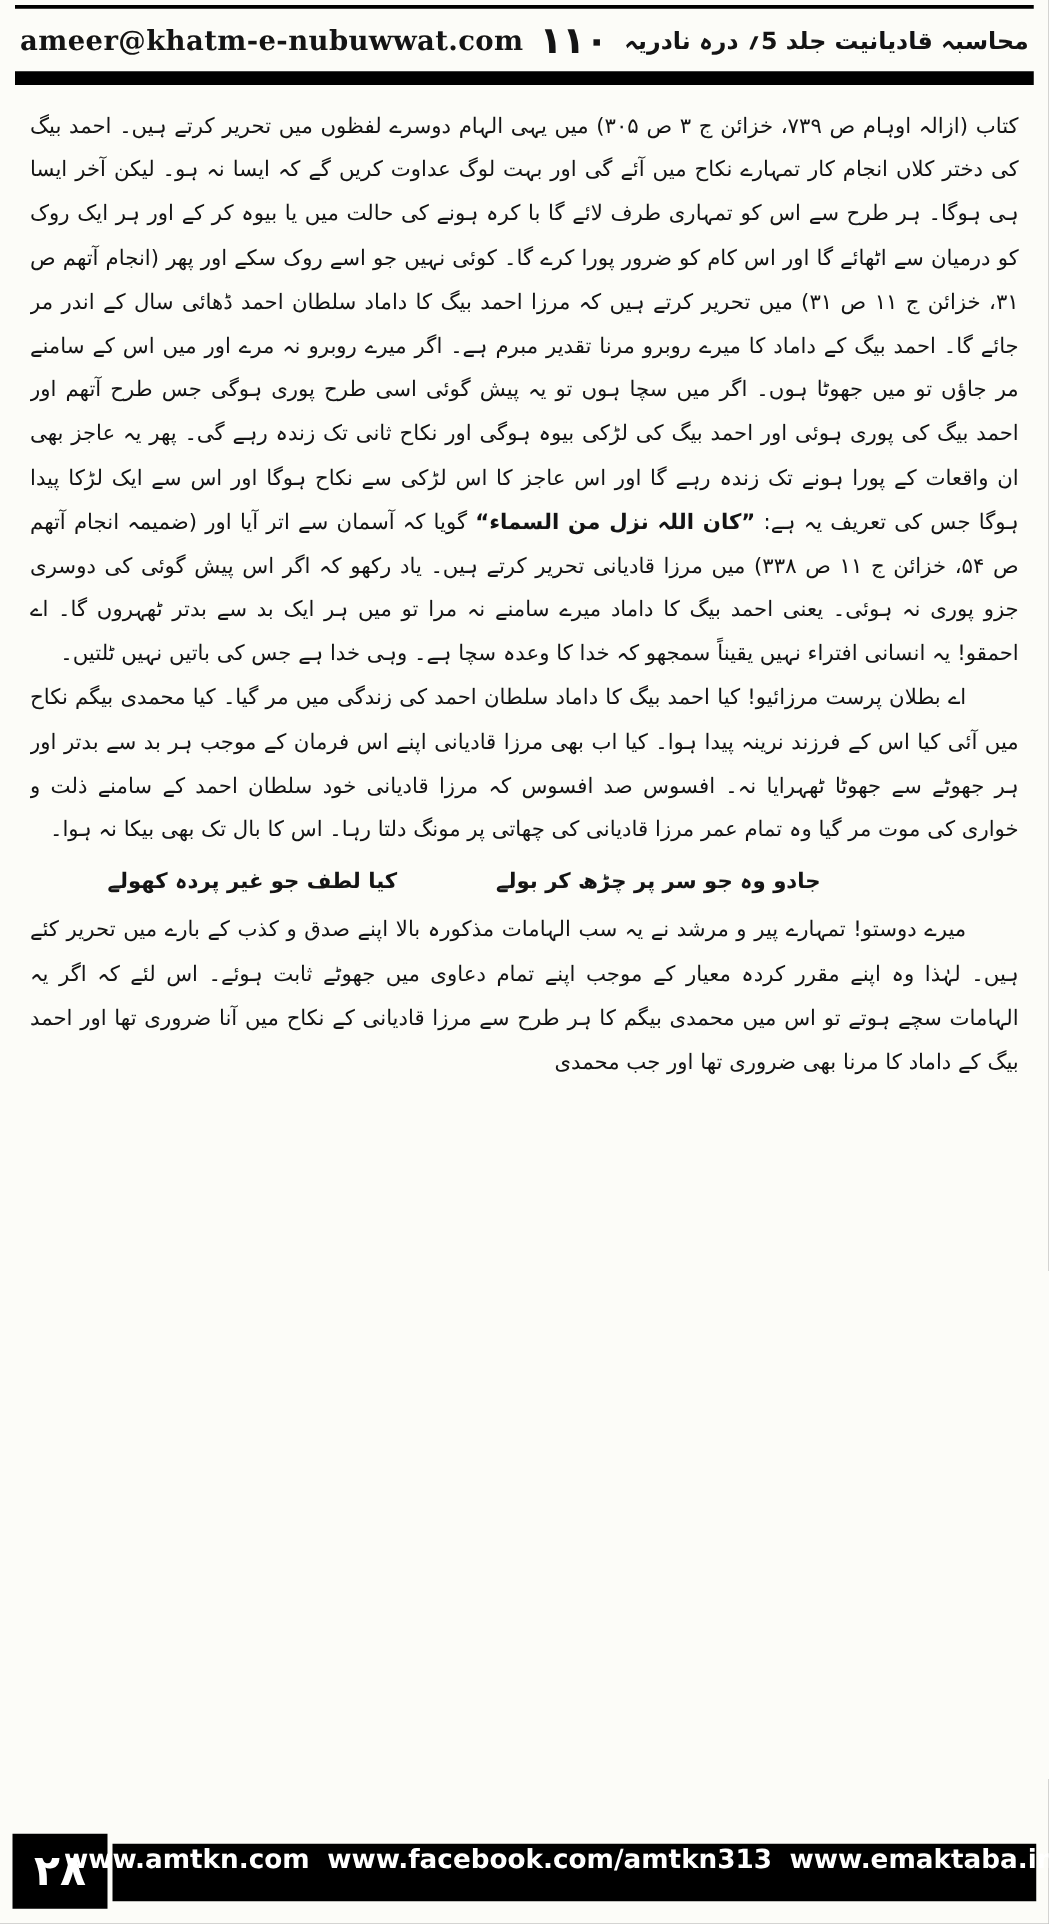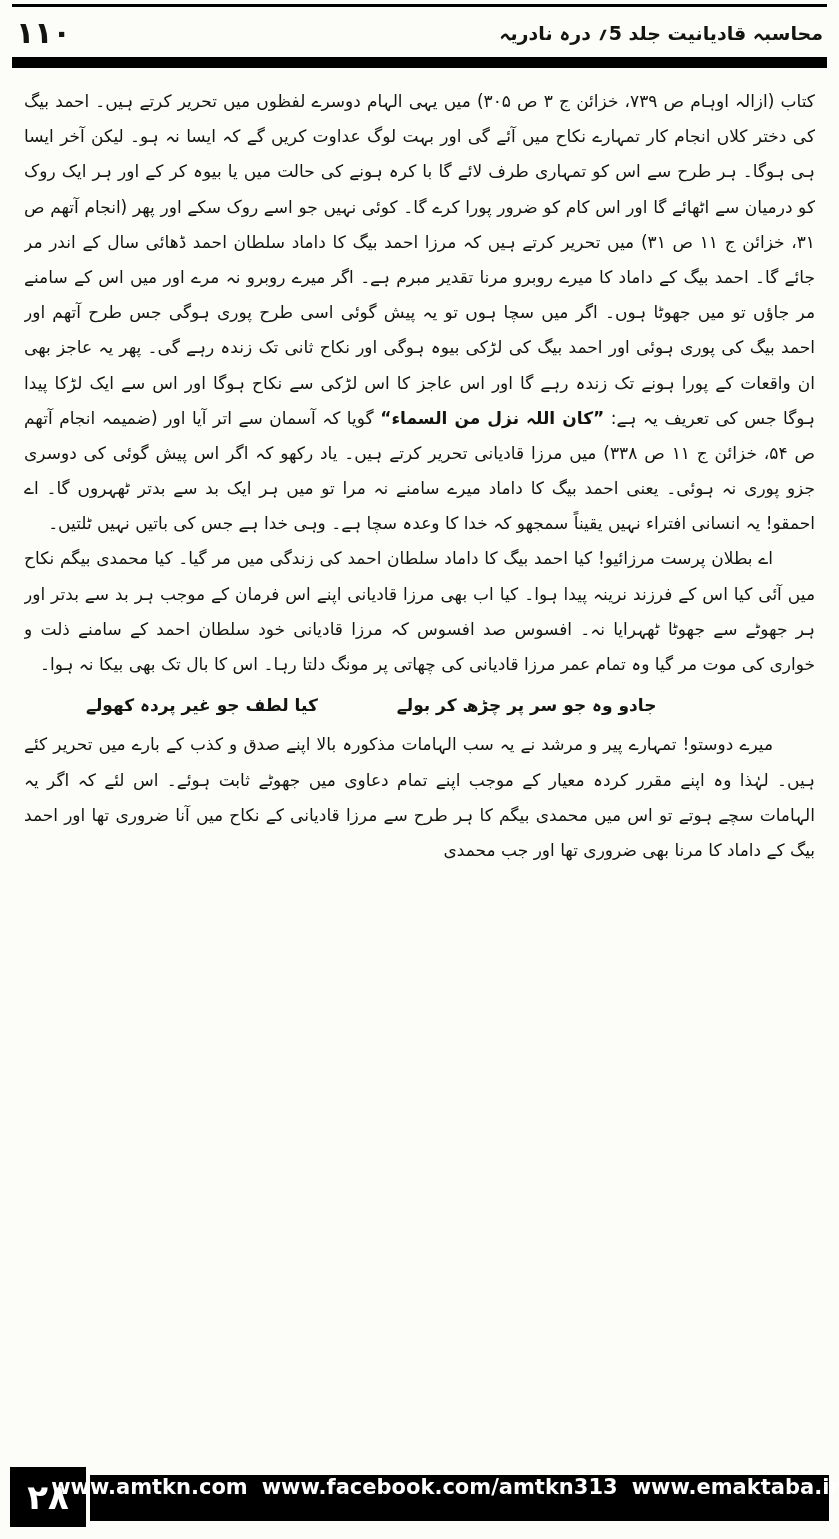--- a/index.html
+++ b/index.html
@@ -65,20 +65,21 @@
   }
 </style>
 </head>
 <body>
 
 <div class="page">
 
   <div class="header">
     <div class="header-top-rule"></div>
     <div class="header-row">
+      <span class="header-email">ameer@khatm-e-nubuwwat.com</span>
       <span class="header-page">۱۱۰</span>
       <span class="header-title">محاسبہ قادیانیت جلد 5؍ درہ نادریہ</span>
     </div>
     <div class="header-bar"></div>
   </div>
 
   <div class="content">
     <p><span>کتاب (ازالہ اوہام ص ۷۳۹، خزائن ج ۳ ص ۳۰۵) میں یہی الہام دوسرے لفظوں میں تحریر کرتے ہیں۔ احمد بیگ کی دختر کلاں انجام کار تمہارے نکاح میں آئے گی اور بہت لوگ عداوت کریں گے کہ ایسا نہ ہو۔ لیکن آخر ایسا ہی ہوگا۔ ہر طرح سے اس کو تمہاری طرف لائے گا با کرہ ہونے کی حالت میں یا بیوہ کر کے اور ہر ایک روک کو درمیان سے اٹھائے گا اور اس کام کو ضرور پورا کرے گا۔ کوئی نہیں جو اسے روک سکے اور پھر (انجام آتھم ص ۳۱، خزائن ج ۱۱ ص ۳۱) میں تحریر کرتے ہیں کہ مرزا احمد بیگ کا داماد سلطان احمد ڈھائی سال کے اندر مر جائے گا۔ احمد بیگ کے داماد کا میرے روبرو مرنا تقدیر مبرم ہے۔ اگر میرے روبرو نہ مرے اور میں اس کے سامنے مر جاؤں تو میں جھوٹا ہوں۔ اگر میں سچا ہوں تو یہ پیش گوئی اسی طرح پوری ہوگی جس طرح آتھم اور احمد بیگ کی پوری ہوئی اور احمد بیگ کی لڑکی بیوہ ہوگی اور نکاح ثانی تک زندہ رہے گی۔ پھر یہ عاجز بھی ان واقعات کے پورا ہونے تک زندہ رہے گا اور اس عاجز کا اس لڑکی سے نکاح ہوگا اور اس سے ایک لڑکا پیدا ہوگا جس کی تعریف یہ ہے:</span> <span class="arabic-quote">”کان اللہ نزل من السماء“</span> <span>گویا کہ آسمان سے اتر آیا اور (ضمیمہ انجام آتھم ص ۵۴، خزائن ج ۱۱ ص ۳۳۸) میں مرزا قادیانی تحریر کرتے ہیں۔ یاد رکھو کہ اگر اس پیش گوئی کی دوسری جزو پوری نہ ہوئی۔ یعنی احمد بیگ کا داماد میرے سامنے نہ مرا تو میں ہر ایک بد سے بدتر ٹھہروں گا۔ اے احمقو! یہ انسانی افتراء نہیں یقیناً سمجھو کہ خدا کا وعدہ سچا ہے۔ وہی خدا ہے جس کی باتیں نہیں ٹلتیں۔</span></p>
     <p class="indent">اے بطلان پرست مرزائیو! کیا احمد بیگ کا داماد سلطان احمد کی زندگی میں مر گیا۔ کیا محمدی بیگم نکاح میں آئی کیا اس کے فرزند نرینہ پیدا ہوا۔ کیا اب بھی مرزا قادیانی اپنے اس فرمان کے موجب ہر بد سے بدتر اور ہر جھوٹے سے جھوٹا ٹھہرایا نہ۔ افسوس صد افسوس کہ مرزا قادیانی خود سلطان احمد کے سامنے ذلت و خواری کی موت مر گیا وہ تمام عمر مرزا قادیانی کی چھاتی پر مونگ دلتا رہا۔ اس کا بال تک بھی بیکا نہ ہوا۔</p>
     <div class="couplet">

